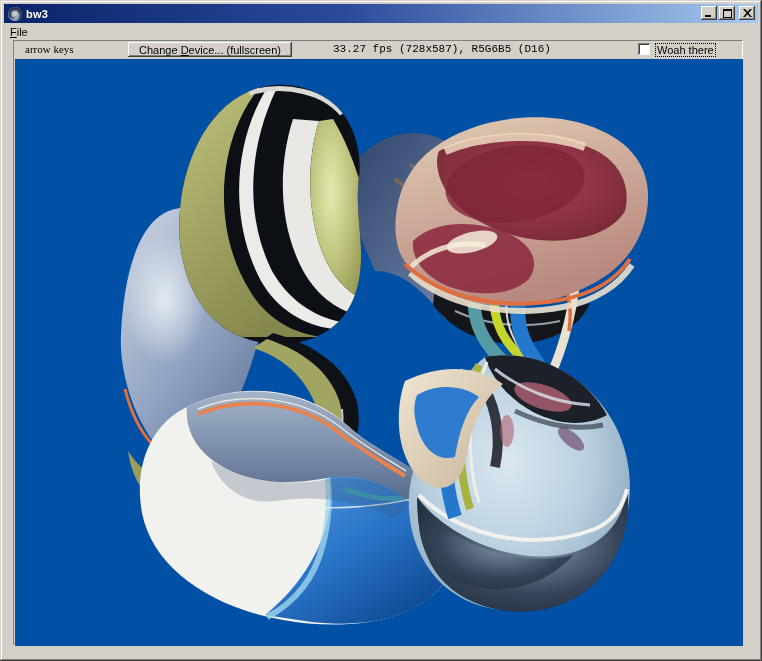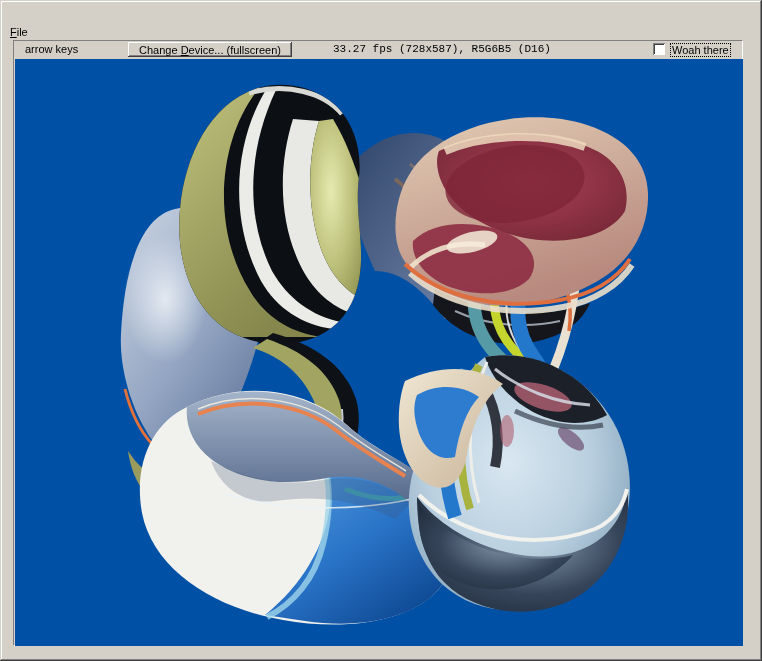--- a/index.html
+++ b/index.html
@@ -28,42 +28,65 @@
   .glyph-min{width:6px;height:2px;background:#000;margin-top:6px;margin-right:2px;}
   .glyph-max{width:9px;height:9px;border:1px solid #000;border-top-width:2px;}
   .menubar{position:absolute;left:4px;top:23px;width:754px;height:18px;background:#D4D0C8;display:flex;align-items:center;}
   .menu-item{padding:1px 6px;height:16px;display:flex;align-items:center;}
   .menu-item .accel{text-decoration:underline;}
   .client-panel{
     position:absolute;left:13px;top:40px;width:730px;height:606px;
     border:1px solid;border-color:#808080 #FFFFFF #FFFFFF #808080;background:#D4D0C8;
   }
   .toolbar{position:relative;width:728px;height:17px;background:#D4D0C8;}
-  .tb-hint{position:absolute;left:11px;top:0;height:17px;line-height:17px;}
+  .tb-hint{position:absolute;left:11px;top:0;height:17px;line-height:17px;font-family:Liberation Serif, serif;}
   .tb-button{
     position:absolute;left:114px;top:1px;width:164px;height:15px;
     background:#D4D0C8;border:none;padding:0 4px;font:11px "Liberation Sans",sans-serif;
     box-shadow: inset -1px -1px #404040, inset 1px 1px #FFFFFF, inset -2px -2px #808080, inset 2px 2px #D4D0C8;
   }
   .tb-button .accel{text-decoration:underline;}
   .tb-stats{position:absolute;left:319px;top:0;height:17px;line-height:17px;white-space:nowrap;font-family:Liberation Mono, monospace;}
-  .tb-check{position:absolute;left:639px;top:2px;display:flex;align-items:flex-start;}
+  .tb-check{position:absolute;left:624px;top:2px;display:flex;align-items:flex-start;}
   .checkbox{
     width:13px;height:13px;background:#fff;flex:0 0 auto;
     box-shadow: inset -1px -1px #D4D0C8, inset 1px 1px #808080, inset -2px -2px #FFFFFF, inset 2px 2px #404040;
   }
   .check-label{margin-left:4px;border:1px dotted #000;padding:0 1px;line-height:12px;white-space:nowrap;}
   .viewport{position:absolute;left:1px;top:18px;width:728px;height:587px;}
   .viewport svg{display:block;}
 </style>
 </head>
 <body>
 
 <div class="window">
 
+  <div class="titlebar">
+    <span class="app-icon">
+      <svg width="16" height="16" viewBox="0 0 16 16">
+        <circle cx="8" cy="8" r="7" fill="#9AA4B8"></circle>
+        <path d="M 8 1 C 12 1 15 4 15 8 C 15 11 13 13.5 10 14 C 12 12.5 13 10.5 12.5 8 C 12 5.5 10 4 7.5 4.2 C 5 4.4 3.5 6.5 4 9 C 4.4 11 6 12.2 8 12 C 6.5 13 4.5 12.8 3 11.5 C 1.5 10 1 7.5 2 5.2 C 3 2.8 5.3 1 8 1 Z" fill="#2F3A55"></path>
+        <circle cx="8" cy="8" r="2.2" fill="#C8D0DC"></circle>
+      </svg>
+    </span>
+    <span class="title-text">bw3</span>
+    <div class="caption-buttons">
+      <button class="cap-btn">
+          <span class="glyph-min"></span>
+        </button>
+      <button class="cap-btn">
+          <span class="glyph-max"></span>
+        </button>
+      <button class="cap-btn close">
+        <svg width="9" height="8" viewBox="0 0 9 8">
+          <path d="M0 0 L2 0 L4.5 2.8 L7 0 L9 0 L5.5 4 L9 8 L7 8 L4.5 5.2 L2 8 L0 8 L3.5 4 Z" fill="#000"></path>
+        </svg>
+      </button>
+    </div>
+  </div>
 
   <div class="menubar">
     <span class="menu-item">
         <span class="accel">F</span>
         <span>ile</span>
       </span>
   </div>
 
   <div class="client-panel">
 

